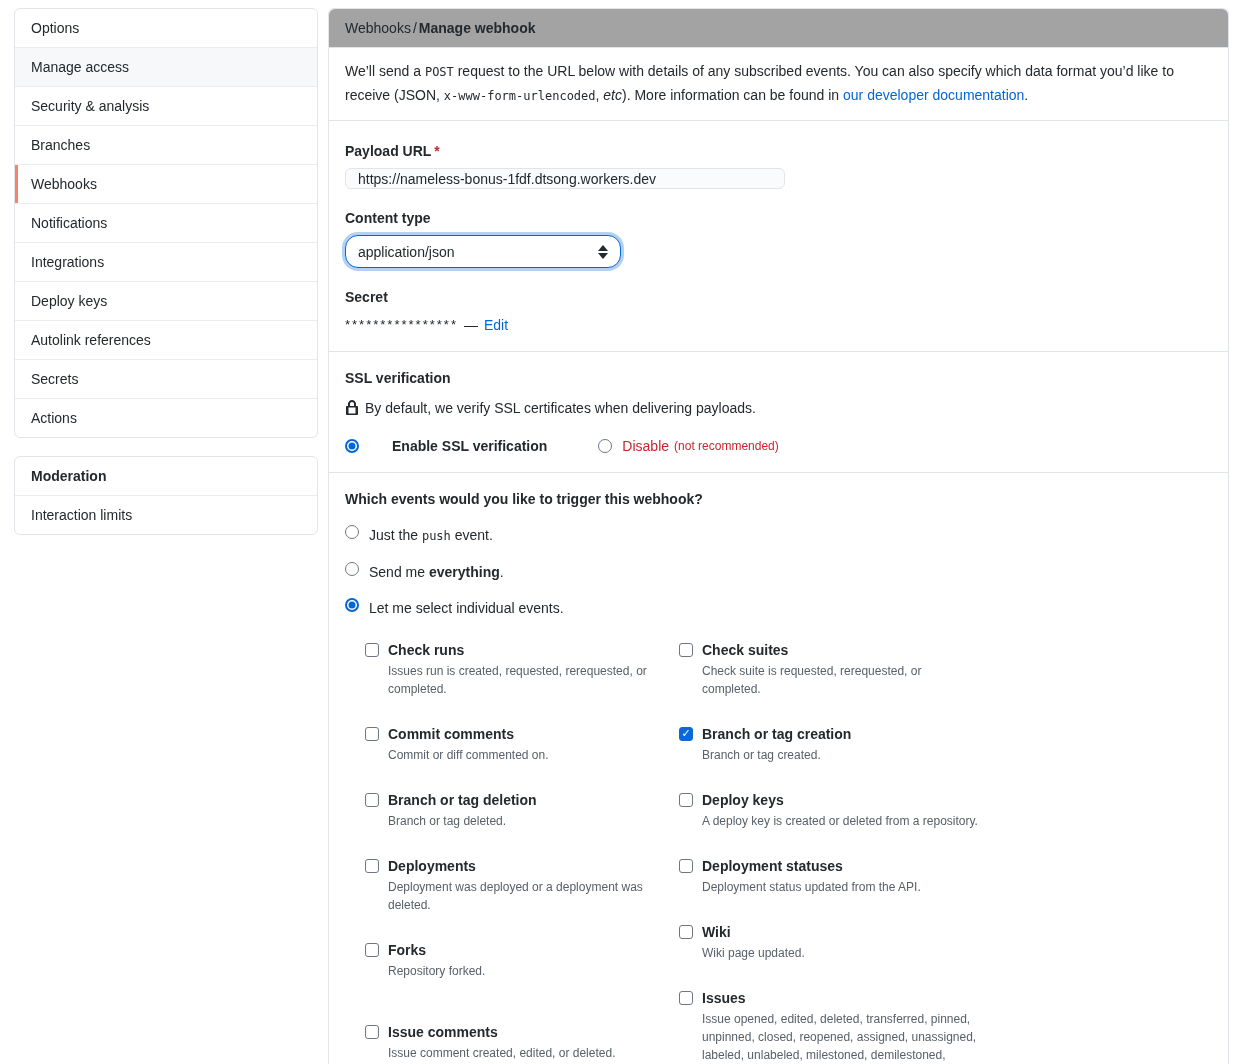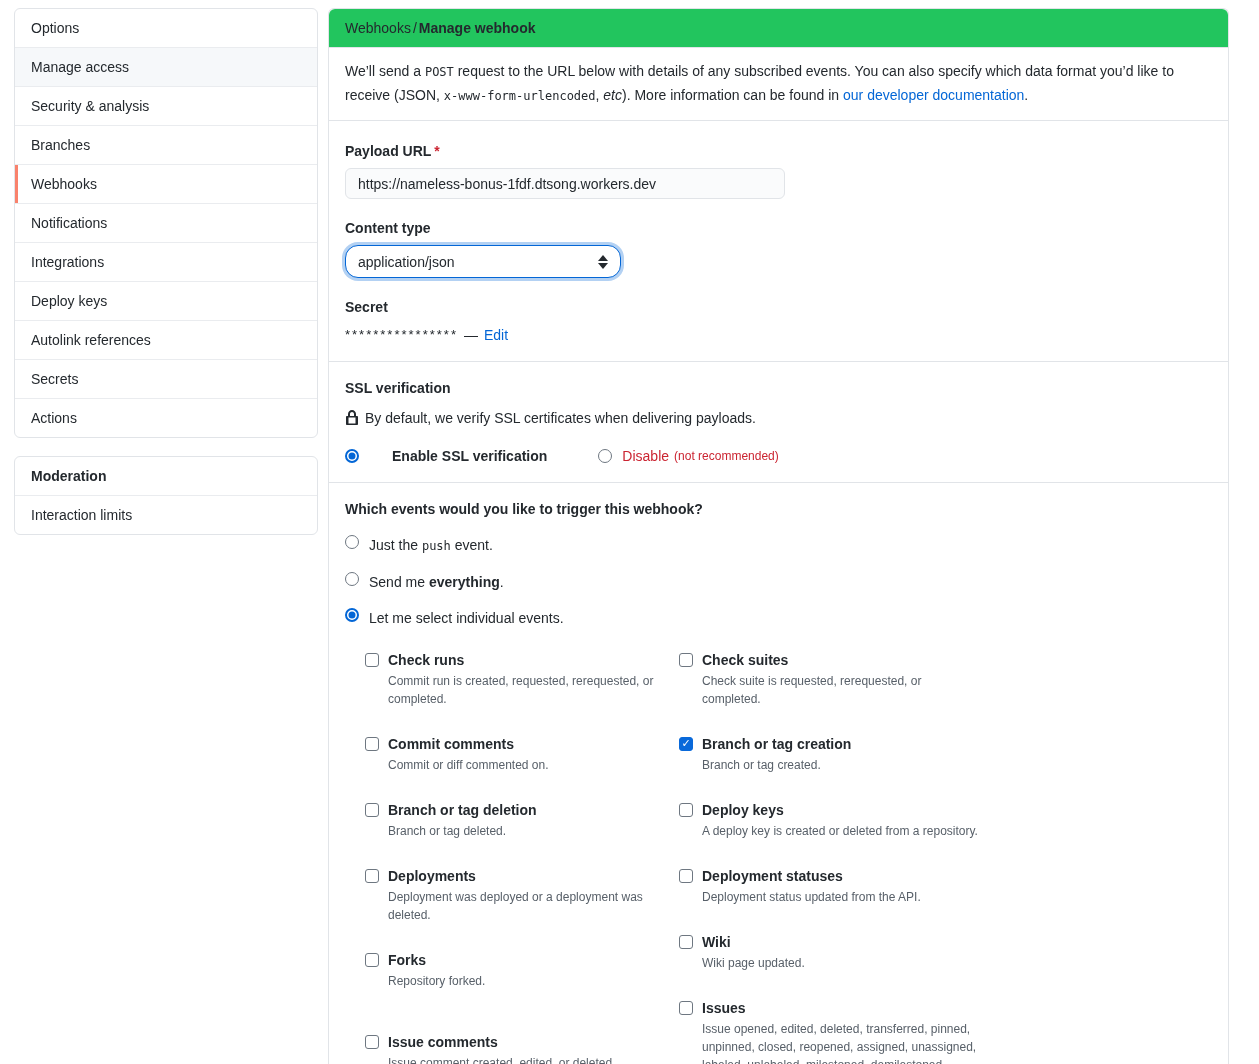--- a/index.html
+++ b/index.html
@@ -37,21 +37,21 @@
 
   
   .main-panel {
     position: absolute; left: 328px; top: 8px; width: 901px; height: 1056px;
     border: 1px solid #e1e4e8;
     border-radius: 6px 6px 0 0;
     border-bottom: none;
     background: #fff;
   }
   .panel-header {
-    background: #22c55e;
+    background: #a3a3a3;
     border-bottom: 1px solid #e1e4e8;
     border-radius: 6px 6px 0 0;
     padding: 9px 16px;
     line-height: 20px;
   }
   .panel-header a.parent { color: #24292e; text-decoration: none; cursor: pointer; }
   .panel-header .sep { color: #24292e; padding: 0 2px; }
   .panel-header .current { font-weight: 700; }
 
   .intro {
@@ -65,21 +65,21 @@
 
   .section { padding: 16px; border-bottom: 1px solid #e1e4e8; }
   .section.last { border-bottom: none; }
 
   .field-label { font-weight: 700; line-height: 20px; margin-top: 4px; }
   .req { color: #cb2431; margin-left: 3px; font-weight: 700; }
 
   .text-input {
     margin-top: 7px;
     width: 440px;
-    height: 31px;
+    height: 21px;
     padding: 5px 12px;
     font-size: 14px;
     font-family: "Liberation Sans", "DejaVu Sans", sans-serif;
     color: #24292e;
     background: #fafbfc;
     border: 1px solid #e1e4e8;
     border-radius: 6px;
     outline: none;
   }
 
@@ -257,21 +257,21 @@
     <div class="radio-row event-radio">
       <span class="radio checked"></span>
       <label class="radio-label">Let me select individual events.</label>
     </div>
 
     <div class="events-grid">
 
       <div class="events-col">
         <div class="event-item">
           <span class="checkbox"></span>
-          <span class="event-text"><span class="event-title">Check runs</span><div class="event-desc">Commit run is created, requested, rerequested, or completed.</div></span>
+          <span class="event-text"><span class="event-title">Check runs</span><div class="event-desc">Issues run is created, requested, rerequested, or completed.</div></span>
         </div>
         <div class="event-item">
           <span class="checkbox"></span>
           <span class="event-text"><span class="event-title">Commit comments</span><div class="event-desc">Commit or diff commented on.</div></span>
         </div>
         <div class="event-item">
           <span class="checkbox"></span>
           <span class="event-text"><span class="event-title">Branch or tag deletion</span><div class="event-desc">Branch or tag deleted.</div></span>
         </div>
         <div class="event-item">

